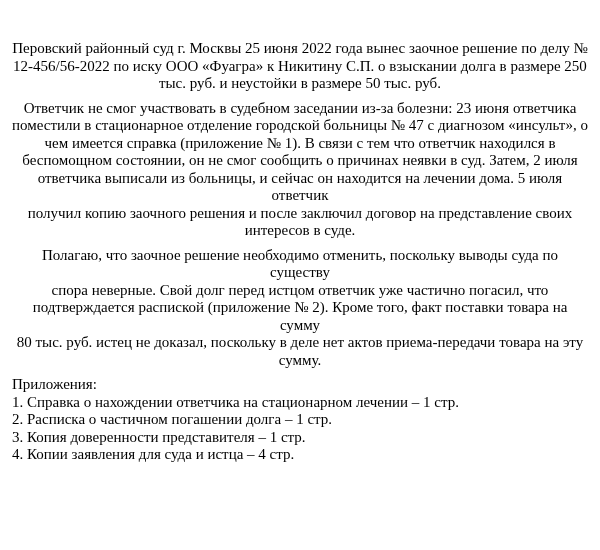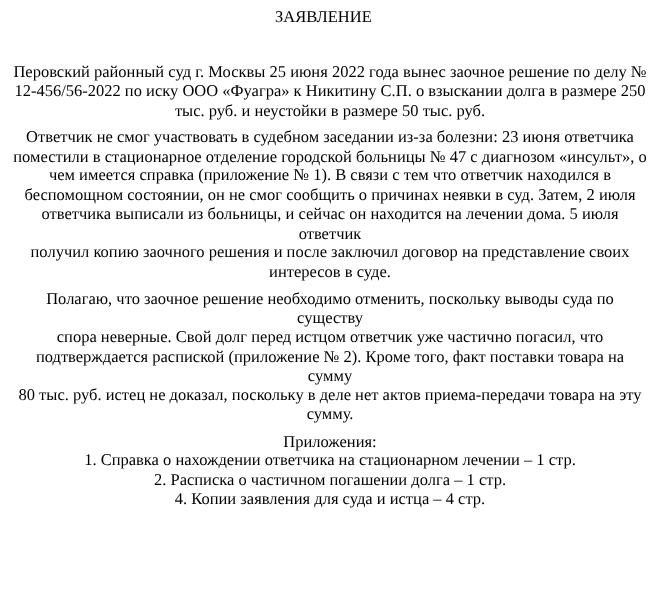--- a/index.html
+++ b/index.html
@@ -37,30 +37,28 @@
     text-align: center;
   }
   .para-request {
     margin-bottom: 12px;
   }
   .attachments {
     margin: 0 0 30px 0;
   }
   .attachments div {
     white-space: nowrap;
-    text-align: center;
   }
 </style>
 </head>
 <body>
 
 <div class="doc">
 
   <div class="title-block">
-    <div class="title">ЗАЯВЛЕНИЕ</div>
   </div>
 
   <p class="para">Перовский районный суд г. Москвы 25 июня 2022 года вынес заочное решение по делу №
 12-456/56-2022 по иску ООО «Фуагра» к Никитину С.П. о взыскании долга в размере 250
 тыс. руб. и неустойки в размере 50 тыс. руб.</p>
 
   <p class="para">Ответчик не смог участвовать в судебном заседании из-за болезни: 23 июня ответчика
 поместили в стационарное отделение городской больницы № 47 с диагнозом «инсульт», о
 чем имеется справка (приложение № 1). В связи с тем что ответчик находился в
 беспомощном состоянии, он не смог сообщить о причинах неявки в суд. Затем, 2 июля
@@ -72,16 +70,17 @@
 спора неверные. Свой долг перед истцом ответчик уже частично погасил, что
 подтверждается распиской (приложение № 2). Кроме того, факт поставки товара на сумму
 80 тыс. руб. истец не доказал, поскольку в деле нет актов приема-передачи товара на эту
 сумму.</p>
 
 
   <div class="attachments">
     <div>Приложения:</div>
     <div>1. Справка о нахождении ответчика на стационарном лечении – 1 стр.</div>
     <div>2. Расписка о частичном погашении долга – 1 стр.</div>
+    <div>3. Копия доверенности представителя – 1 стр.</div>
     <div>4. Копии заявления для суда и истца – 4 стр.</div>
   </div>
 
 </div>
 
 </body></html>

